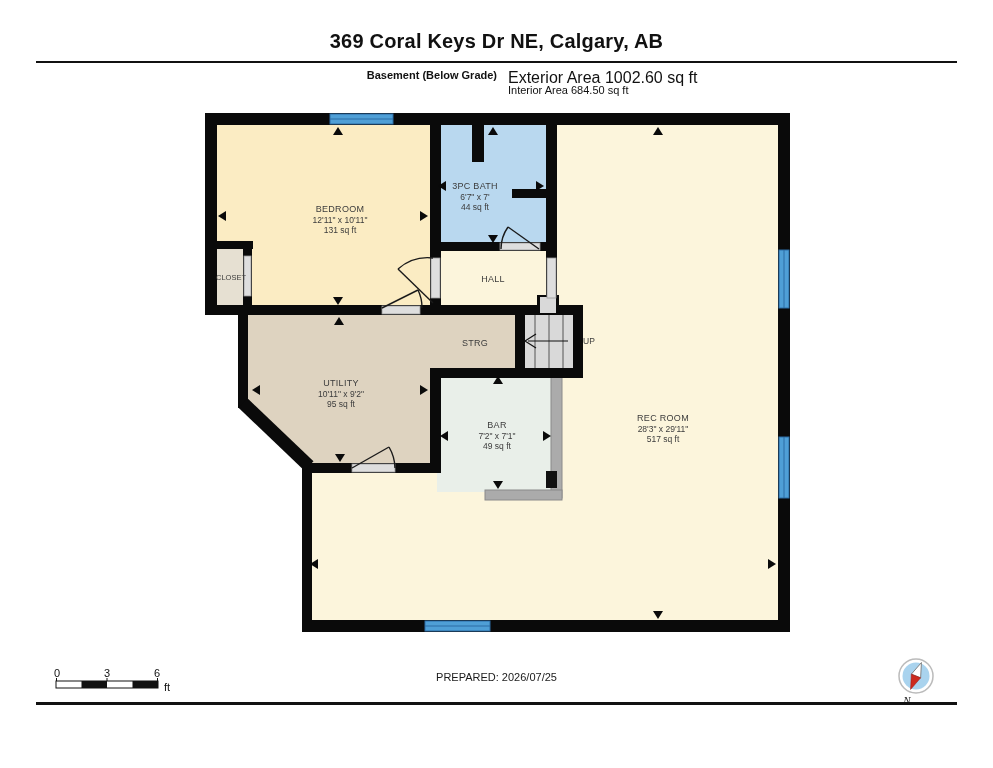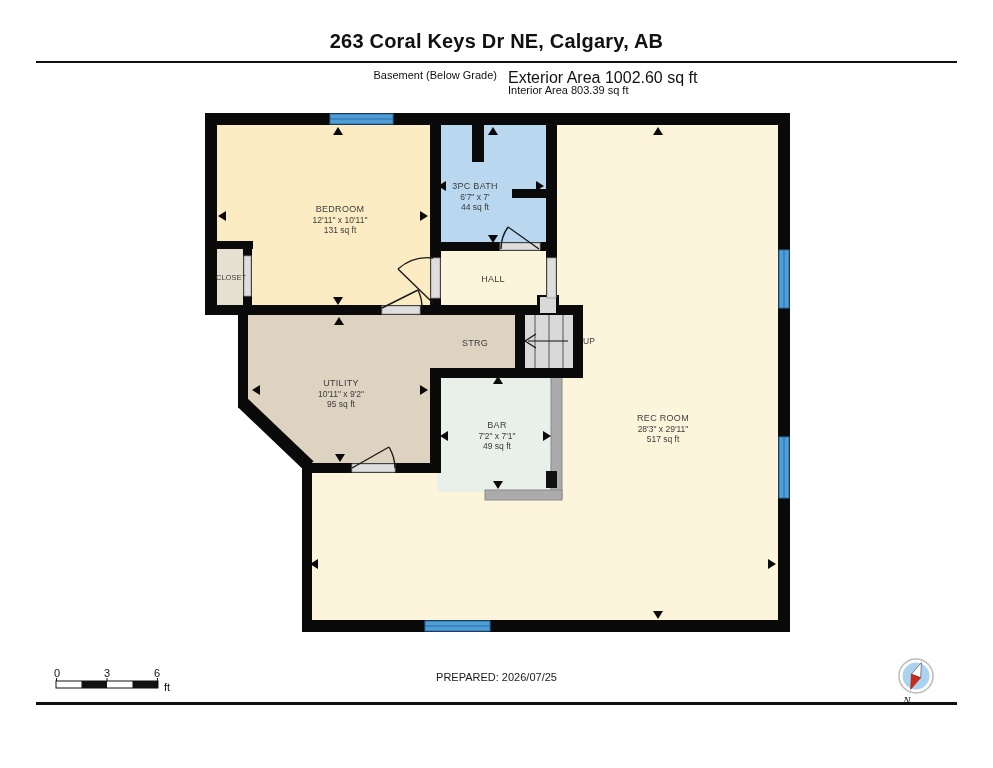--- a/index.html
+++ b/index.html
@@ -7,21 +7,21 @@
     position:relative;width:993px;height:768px;background:#ffffff;
     font-family:"Liberation Sans",sans-serif;overflow:hidden;
   }
   .title{
     position:absolute;top:30px;left:0;width:100%;text-align:center;
     font-size:20px;font-weight:bold;color:#111;letter-spacing:0.2px;
   }
   .rule-top{position:absolute;left:36px;right:36px;top:61px;height:2px;background:#111;}
   .rule-bottom{position:absolute;left:36px;right:36px;top:702px;height:3px;background:#111;}
   .floor-label{
-    position:absolute;top:69px;right:496px;font-size:11px;font-weight:normal;color:#111;white-space:nowrap;
+    position:absolute;top:69px;right:496px;font-size:11px;font-weight:bold;color:#111;white-space:nowrap;
   }
   .area-ext{position:absolute;top:69px;left:508px;font-size:16px;color:#111;white-space:nowrap;}
   .area-int{position:absolute;top:84px;left:508px;font-size:11px;color:#111;white-space:nowrap;}
   .prepared{
     position:absolute;top:671px;left:0;width:100%;text-align:center;
     font-size:11px;color:#1a1a1a;
   }
   .disclaimer{
     position:absolute;top:710px;left:36px;right:20px;font-size:10.3px;color:#222;
   }
@@ -29,25 +29,25 @@
   svg .room-label{fill:#3c3c3c;text-anchor:middle;}
   svg .lbl-name{font-size:9px;letter-spacing:0.3px;}
   svg .lbl-dim{font-size:8.5px;}
   svg text{font-family:"Liberation Sans",sans-serif;}
 </style>
 </head>
 <body>
 
 <div class="page">
 
-  <div class="title">263 Coral Keys Dr NE, Calgary, AB</div>
+  <div class="title">369 Coral Keys Dr NE, Calgary, AB</div>
   <div class="rule-top"></div>
   <div class="floor-label">Basement (Below Grade)</div>
   <div class="area-ext">Exterior Area 1002.60 sq ft</div>
-  <div class="area-int">Interior Area 803.39 sq ft</div>
+  <div class="area-int">Interior Area 684.50 sq ft</div>
 
   <svg class="plan" width="993" height="768" viewBox="0 0 993 768">
 
     <g>
       <rect x="552" y="120" width="232" height="506" fill="#fcf5dc"></rect>
       <rect x="307" y="468" width="477" height="158" fill="#fcf5dc"></rect>
       <rect x="436" y="248" width="116" height="62" fill="#fcf5dc"></rect>
       <rect x="211" y="119" width="225" height="191" fill="#fbecc3"></rect>
       <rect x="211" y="246" width="39" height="64" fill="#e6e0d2"></rect>
       <rect x="436" y="119" width="116" height="130" fill="#b9d8ef"></rect>

